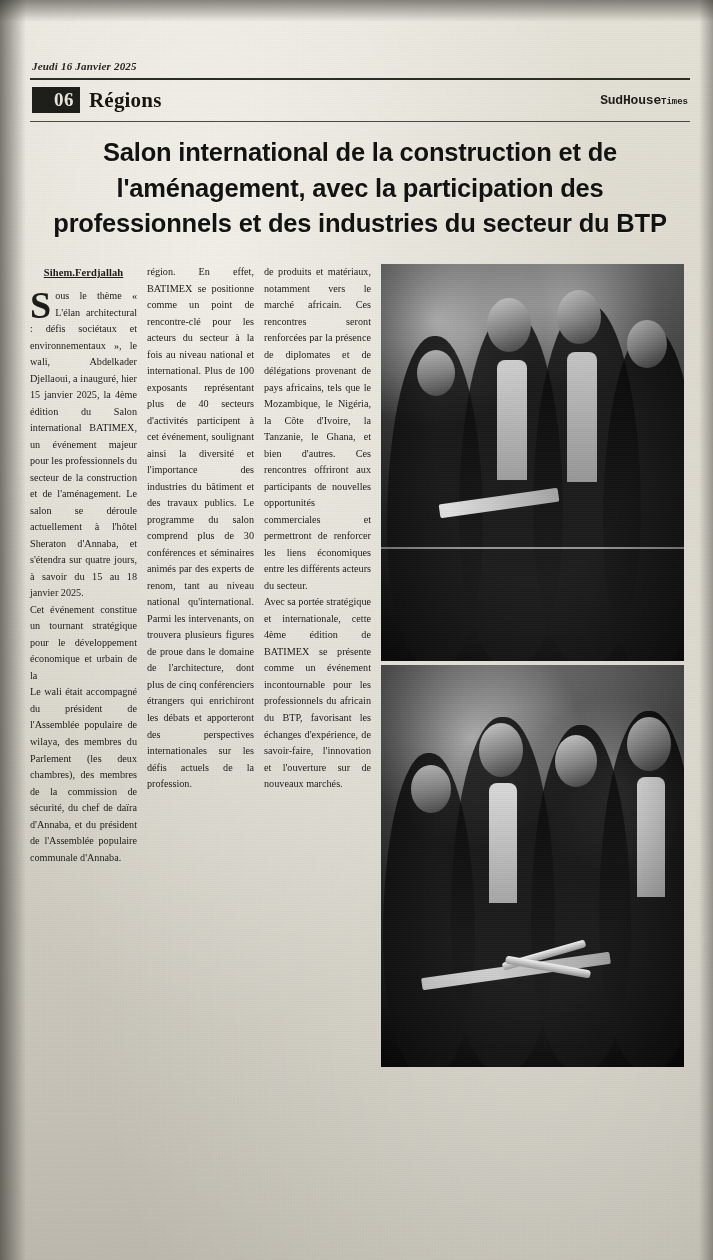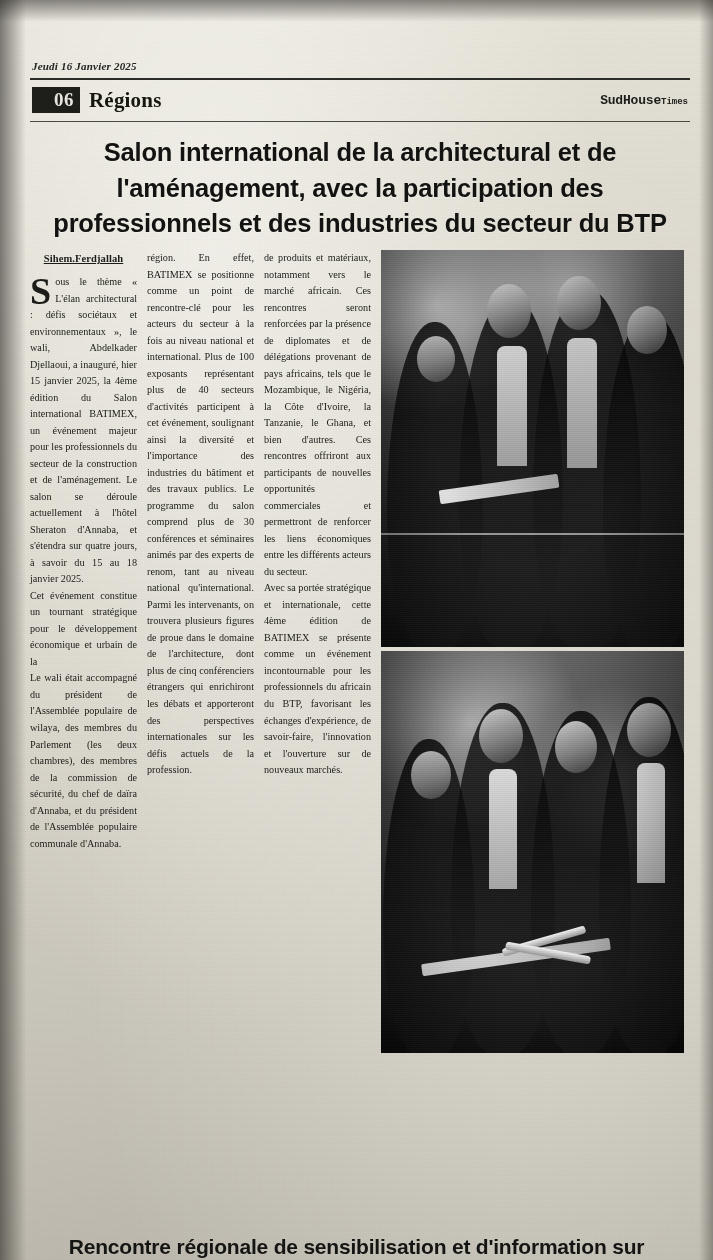--- a/index.html
+++ b/index.html
@@ -138,21 +138,21 @@
     font-weight: bold;
     font-size: 25.5px;
     line-height: 1.40;
     letter-spacing: -.2px;
     color: #121210;
     text-shadow: 0 1px 0 rgba(255,255,255,0.35);
   }
 
   
   .body-area {
-    margin-top: 8px;
+    margin-top: 22px;
     display: flex;
     gap: 10px;
   }
   .col {
     width: 107px;
     font-size: 10.2px;
     line-height: 1.62;
     text-align: justify;
     color: #1b1b17;
     hyphens: auto;
@@ -283,21 +283,21 @@
         <div class="page-num">06</div>
         <div class="section-name">Régions</div>
       </div>
       <div class="brand">
         <span>SudHouse</span><span class="small">Times</span>
       </div>
     </div>
     <div class="rule thin"></div>
 
 
-    <div class="headline">Salon international de la architectural et de l'aménagement, avec la participation des professionnels et des industries du secteur du BTP</div>
+    <div class="headline">Salon international de la construction et de l'aménagement, avec la participation des professionnels et des industries du secteur du BTP</div>
 
     <div class="body-area">
 
       <div class="col">
         <div class="byline">Sihem.Ferdjallah</div>
         <p class="dropcap-p">Sous le thème « L'élan architectural : défis sociétaux et environnementaux », le wali, Abdelkader Djellaoui, a inauguré, hier 15 janvier 2025, la 4ème édition du Salon international BATIMEX, un événement majeur pour les professionnels du secteur de la construction et de l'aménagement. Le salon se déroule actuellement à l'hôtel Sheraton d'Annaba, et s'étendra sur quatre jours, à savoir du 15 au 18 janvier 2025.</p>
           <p>Cet événement constitue un tournant stratégique pour le développement économique et urbain de la</p>
           <p>Le wali était accompagné du président de l'Assemblée populaire de wilaya, des membres du Parlement (les deux chambres), des membres de la commission de sécurité, du chef de daïra d'Annaba, et du président de l'Assemblée populaire communale d'Annaba.</p>
       </div>
 
@@ -346,19 +346,18 @@
           <div class="scissor" style="left:120px;top:286px; width:86px; height:8px; transform:rotate(-16deg);"></div>
           <div class="scissor" style="left:124px;top:298px; width:86px; height:8px; transform:rotate(10deg);"></div>
           <div class="ph-grain"></div>
           <div class="ph-vig"></div>
         </div>
 
       </div>
     </div>
   </div>
 
-  <div class="teaser">Rencontre régionale de sensibilisation et d'information sur</div>
 
   <div class="grain"></div>
   <div class="shadow-top"></div>
   <div class="shadow-left"></div>
   <div class="shadow-right"></div>
 </div>
 
 </body></html>

